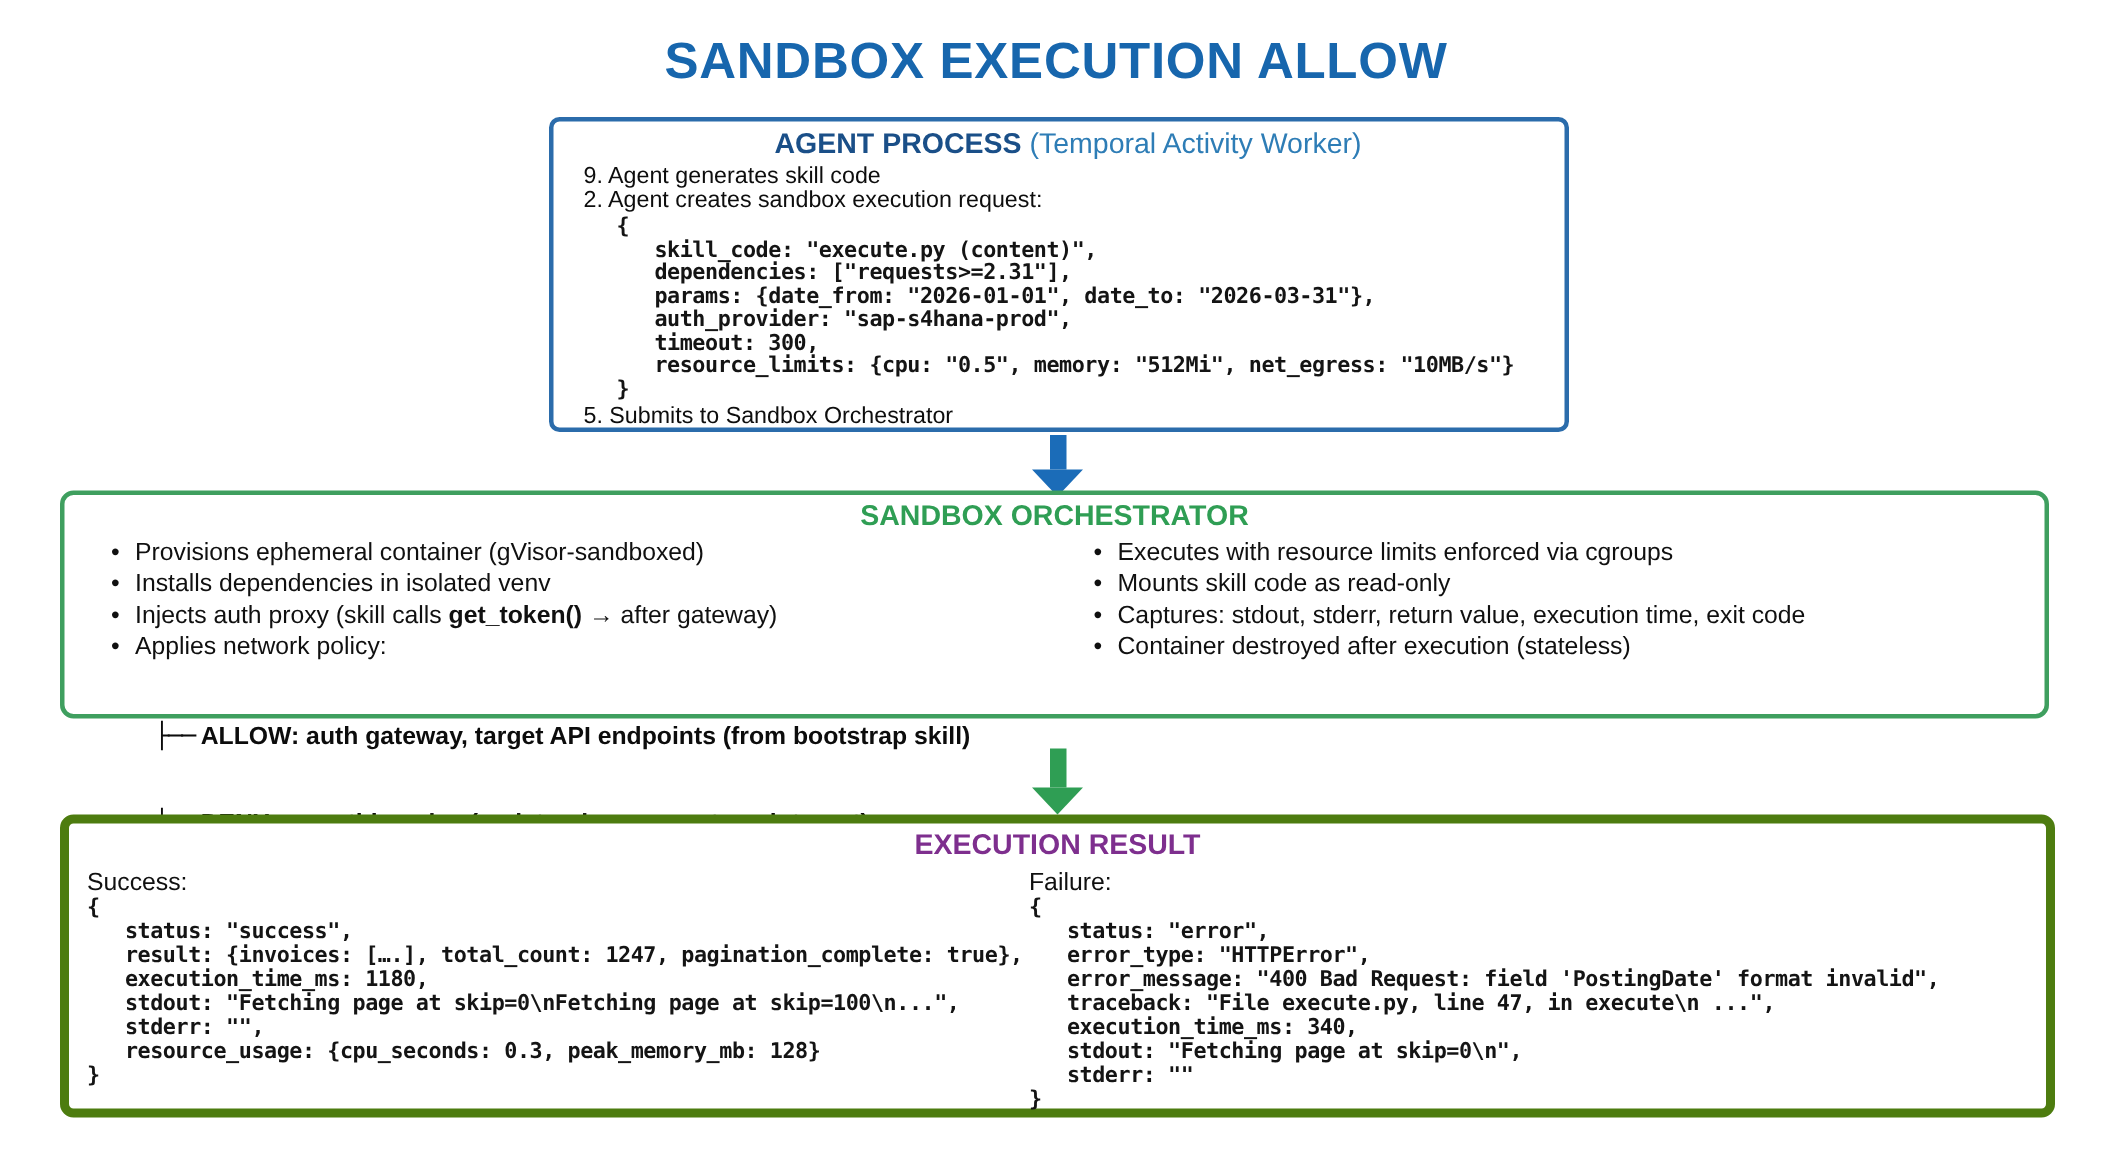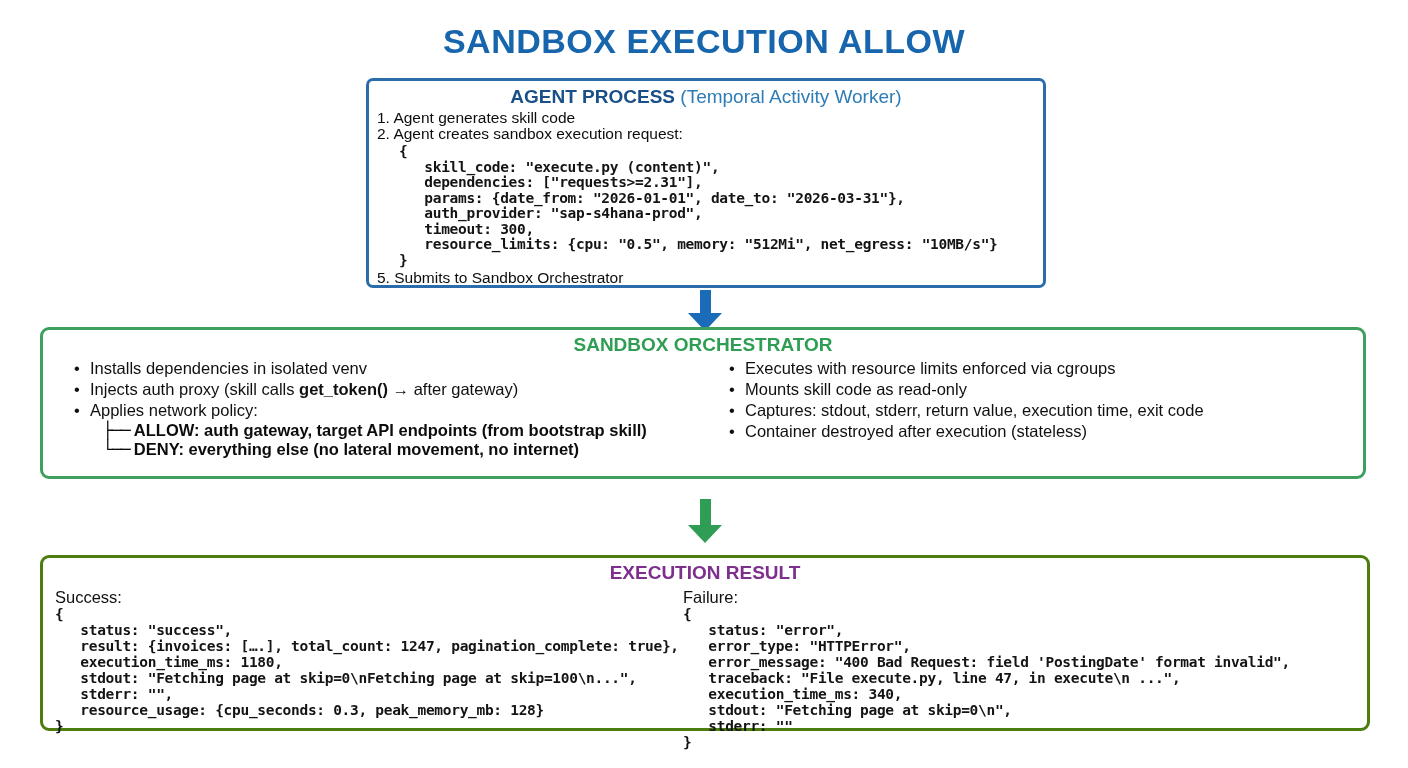--- a/index.html
+++ b/index.html
@@ -8,21 +8,21 @@
     font-family:"Liberation Sans",sans-serif;color:#151515;
   }
   .title{
     position:absolute;top:22px;left:0;width:1408px;text-align:center;
     font-size:34px;font-weight:800;letter-spacing:.5px;color:#1766ad;
   }
   .box{position:absolute;background:#fff;box-sizing:border-box;}
   .box-header{text-align:center;font-size:19px;font-weight:bold;}
 
   
-  .agent-box{left:366px;top:78px;width:680px;height:210px;border:3px solid #2b6cab;border-radius:7px;padding:5px 8px 0 8px;}
+  .agent-box{left:366px;top:78px;width:680px;height:210px;border:3px solid #2b6cab;border-radius:7px;padding:5px 8px 0 20px;}
   .agent-box .box-header{color:#1a4f88;margin-bottom:2px;}
   .agent-box .box-header .sub{color:#2e7db6;font-weight:normal;}
   .step{font-size:15.5px;line-height:16px;color:#0d0d0d;}
   pre.code{
     margin:2px 0 2px 22px;
     font-family:"DejaVu Sans Mono",monospace;font-weight:bold;
     font-size:14.5px;line-height:15.5px;letter-spacing:-.3px;
     white-space:pre;color:#141414;
   }
 
@@ -42,47 +42,47 @@
   .orch-box .box-header{color:#2f9e54;margin-top:4px;}
   .col{position:absolute;}
   .orch-left{left:30px;top:28px;}
   .orch-right{left:685px;top:28px;}
   ul.bullets{list-style:none;margin:0;padding:0;}
   ul.bullets li{
     position:relative;padding-left:17px;font-size:16.5px;line-height:21px;color:#101010;
   }
   ul.bullets li::before{content:"•";position:absolute;left:1px;}
   .tree-line{
-    margin-left:30px;font-size:16.5px;line-height:18px;font-weight:bold;color:#0c0c0c;
+    margin-left:30px;font-size:16.5px;line-height:18px;font-weight:bold;color:#0c0c0c;margin-top:40px;
   }
   .tree-glyph{font-family:"DejaVu Sans Mono",monospace;font-weight:normal;letter-spacing:-1px;padding-right:4px;}
 
   
-  .result-box{left:40px;top:543px;width:1330px;height:176px;border:3px solid #4d7c0f;border-radius:9px;margin-top:12px;}
+  .result-box{left:40px;top:543px;width:1330px;height:202px;border:6px solid #4d7c0f;border-radius:9px;}
   .result-box .box-header{color:#7e2f8e;margin-top:4px;}
   .res-left{left:12px;top:30px;}
   .res-right{left:640px;top:30px;}
   .res-label{font-size:16.5px;line-height:18px;color:#101010;}
   pre.result-code{
     margin:0;
     font-family:"DejaVu Sans Mono",monospace;font-weight:bold;
     font-size:14.5px;line-height:16px;letter-spacing:-.3px;
     white-space:pre;color:#141414;
   }
 </style>
 </head>
 <body>
 
 <div class="title">SANDBOX EXECUTION ALLOW</div>
 
 <div class="box agent-box">
   <div class="box-header">
     <span>AGENT PROCESS</span><span class="sub"> (Temporal Activity Worker)</span>
   </div>
-  <div class="step">1. Agent generates skill code</div>
+  <div class="step">9. Agent generates skill code</div>
   <div class="step">2. Agent creates sandbox execution request:</div>
   <pre class="code">{
    skill_code: "execute.py (content)",
    dependencies: ["requests&gt;=2.31"],
    params: {date_from: "2026-01-01", date_to: "2026-03-31"},
    auth_provider: "sap-s4hana-prod",
    timeout: 300,
    resource_limits: {cpu: "0.5", memory: "512Mi", net_egress: "10MB/s"}
 }</pre>
   <div class="step">5. Submits to Sandbox Orchestrator</div>
@@ -90,20 +90,21 @@
 
 <div class="arrow arrow-blue">
   <div class="shaft"></div>
   <div class="head"></div>
 </div>
 
 <div class="box orch-box">
   <div class="box-header">SANDBOX ORCHESTRATOR</div>
   <div class="col orch-left">
     <ul class="bullets">
+      <li>Provisions ephemeral container (gVisor-sandboxed)</li>
       <li>Installs dependencies in isolated venv</li>
       <li><span>Injects auth proxy (skill calls </span><b>get_token()</b><span> → after gateway)</span></li>
       <li>Applies network policy:</li>
     </ul>
     <div class="tree-line"><span class="tree-glyph">├──</span><span>ALLOW: auth gateway, target API endpoints (from bootstrap skill)</span></div>
     <div class="tree-line"><span class="tree-glyph">└──</span><span>DENY: everything else (no lateral movement, no internet)</span></div>
   </div>
   <div class="col orch-right">
     <ul class="bullets">
       <li>Executes with resource limits enforced via cgroups</li>

